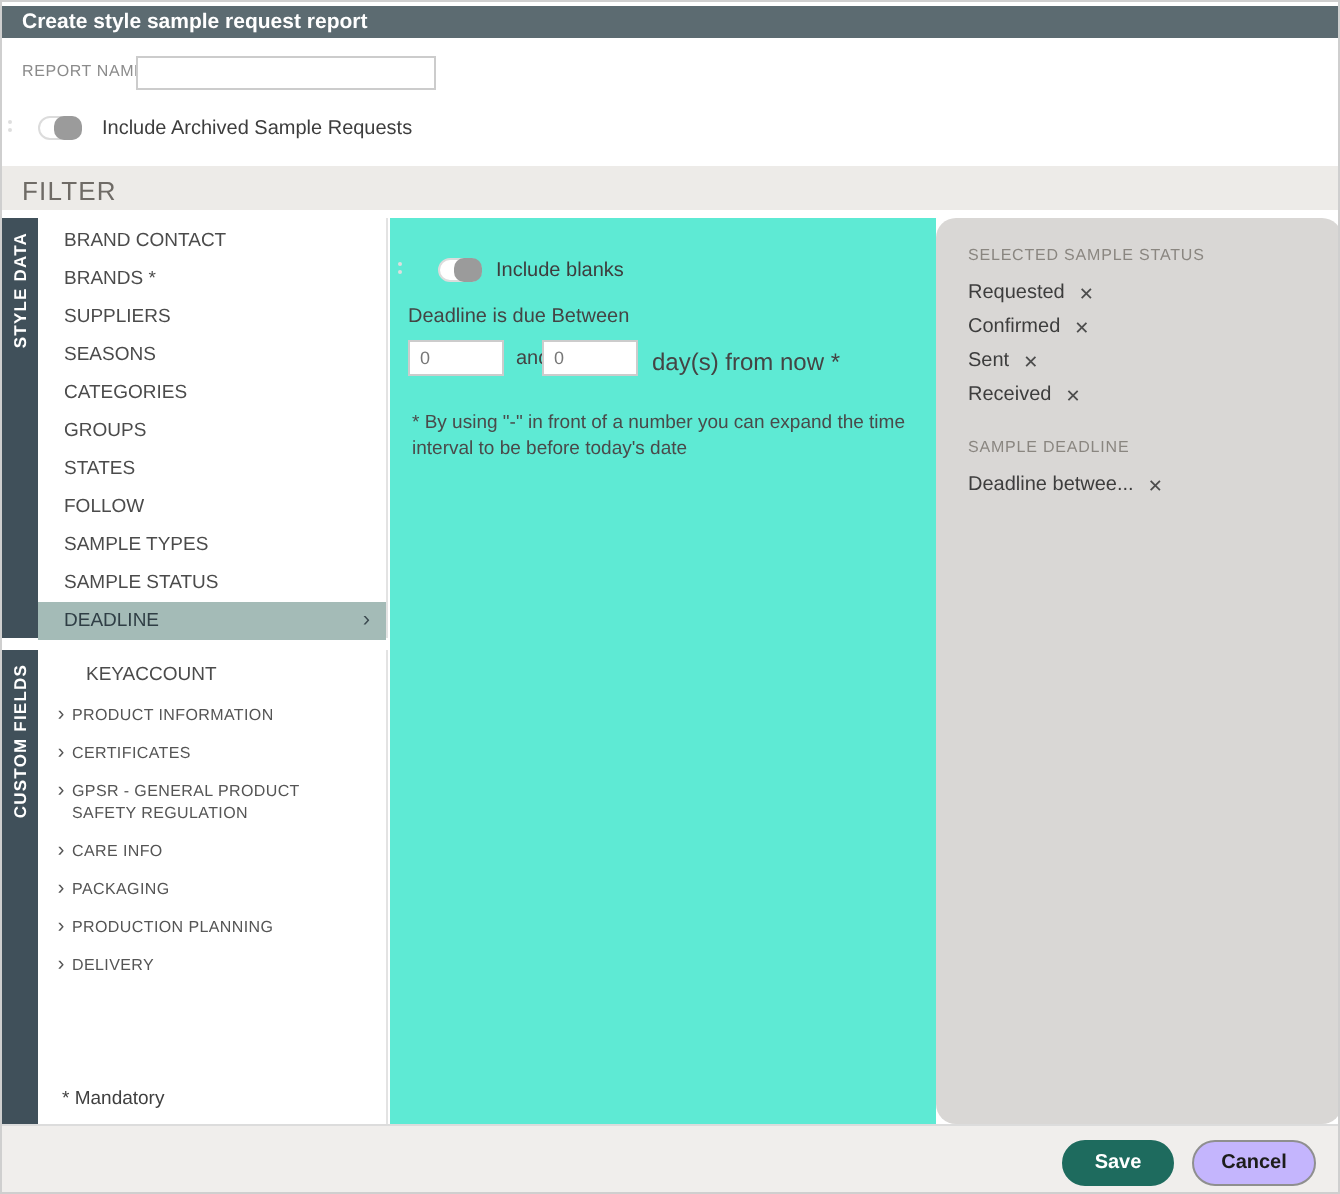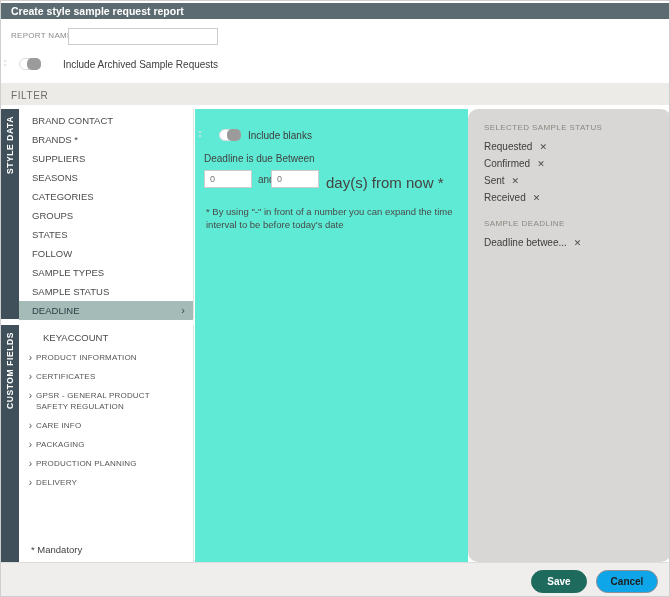--- a/index.html
+++ b/index.html
@@ -20,21 +20,21 @@
     font-size:10px;padding:0 4px;color:#333;outline:none;background:#fff;}
 
   .drag-dots{position:absolute;width:2px;display:flex;flex-direction:column;gap:2px;}
   .drag-dots i{width:2px;height:2px;border-radius:50%;background:#dedede;}
 
   .toggle{position:absolute;width:22px;height:12px;border:1px solid #dcdcdc;border-radius:6px;background:#fff;cursor:pointer;}
   .toggle .knob{position:absolute;right:-1px;top:-1px;width:14px;height:12px;border-radius:5px;background:var(--knob);}
   .toggle-label{position:absolute;font-size:10px;color:#3d3d3d;}
 
   .filter-bar{position:absolute;left:0;top:82px;width:100%;height:22px;background:var(--filterbar-bg);
-    font-size:10px;color:#6f6b66;letter-spacing:.6px;line-height:26px;padding-left:10px;}
+    font-size:13px;color:#6f6b66;letter-spacing:.6px;line-height:26px;padding-left:10px;}
 
   
   .strip{position:absolute;left:0;width:18px;background:var(--strip-bg);display:flex;justify-content:center;align-items:flex-start;cursor:pointer;}
   .strip-a{top:108px;height:210px;}
   .strip-b{top:324px;height:237px;}
   .vtext{writing-mode:vertical-rl;transform:rotate(180deg);margin-top:7px;color:#fff;
     font-size:8.5px;font-weight:bold;letter-spacing:.6px;white-space:nowrap;}
 
   
   .list-a{position:absolute;left:18px;top:108px;width:175px;height:210px;background:#fff;border-right:1px solid #e3e3e3;padding-top:2px;}
@@ -48,55 +48,55 @@
   .cf-item{display:flex;align-items:flex-start;padding:4px 0 4px 6px;font-size:8px;color:#555;cursor:pointer;line-height:11px;}
   .cf-item .chev{font-size:10px;line-height:11px;color:#555;width:11px;flex:0 0 11px;text-align:center;}
   .cf-item .cf-label{max-width:146px;letter-spacing:.2px;}
   .mandatory{position:absolute;left:12px;bottom:7px;font-size:9.5px;color:#3f3f3f;}
 
   
   .mid{position:absolute;left:194px;top:108px;width:273px;height:453px;background:#5eead4;}
   .mid-heading{position:absolute;left:9px;top:44px;font-size:10px;color:#444;}
   .num-input{position:absolute;top:61px;width:48px;height:18px;border:1px solid #ccc;font-size:9px;color:#777;padding:0 5px;outline:none;background:#fff;}
   .and-label{position:absolute;left:63px;top:65px;font-size:10px;color:#444;}
-  .suffix-label{position:absolute;left:131px;top:65px;font-size:15px;color:#444;}
+  .suffix-label{position:absolute;left:131px;top:65px;font-size:12px;color:#444;}
   .note{position:absolute;left:11px;width:262px;font-size:9.5px;color:#4a4a4a;line-height:13px;}
 
   
   .right{position:absolute;left:467px;top:108px;width:203px;height:453px;background:var(--rightpanel-bg);padding:14px 0 0 16px;border-radius:10px;}
   .rp-header{font-size:8px;color:#8a8680;letter-spacing:.4px;margin-bottom:6px;}
   .chip-row{display:flex;align-items:center;height:17px;font-size:10px;color:#3d3d3d;}
   .chip-row .x{margin-left:7px;font-size:9px;color:#4d4d4d;cursor:pointer;}
   .rp-gap{height:13px;}
 
   
   .footer{position:absolute;left:0;top:561px;width:100%;height:36px;background:var(--footer-bg);border-top:1px solid #dcdcdc;}
   .btn{position:absolute;top:7px;height:23px;border-radius:12px;font-family:"Liberation Sans",sans-serif;
     font-size:10px;font-weight:bold;cursor:pointer;text-align:center;}
   .btn-save{right:82px;width:56px;background:var(--save-bg);color:#fff;border:1px solid var(--save-bg);}
-  .btn-cancel{right:11px;width:62px;background:#0ea5e9;color:#1d1d1b;border:1px solid #8f8f8f;}
+  .btn-cancel{right:11px;width:62px;background:#c4b5fd;color:#1d1d1b;border:1px solid #8f8f8f;}
 </style>
 </head>
 <body>
 
 <div class="dialog">
 
   <div class="titlebar">Create style sample request report</div>
 
   <div class="report-label">REPORT NAME:</div>
   <input class="report-input" type="text" value="" style="">
 
   <div class="drag-dots" style="left:3px;top:59px;">
       <i></i>
       <i></i>
     </div>
   <div class="toggle" style="left:18px;top:57px;">
     <span class="knob"></span>
   </div>
-  <div class="toggle-label" style="left:50px;top:58px;margin-left:12px;">Include Archived Sample Requests</div>
+  <div class="toggle-label" style="left:50px;top:58px;">Include Archived Sample Requests</div>
 
   <div class="filter-bar">FILTER</div>
 
   <div class="strip strip-a">
     <span class="vtext">STYLE DATA</span>
   </div>
   <div class="strip strip-b">
     <span class="vtext">CUSTOM FIELDS</span>
   </div>
 

